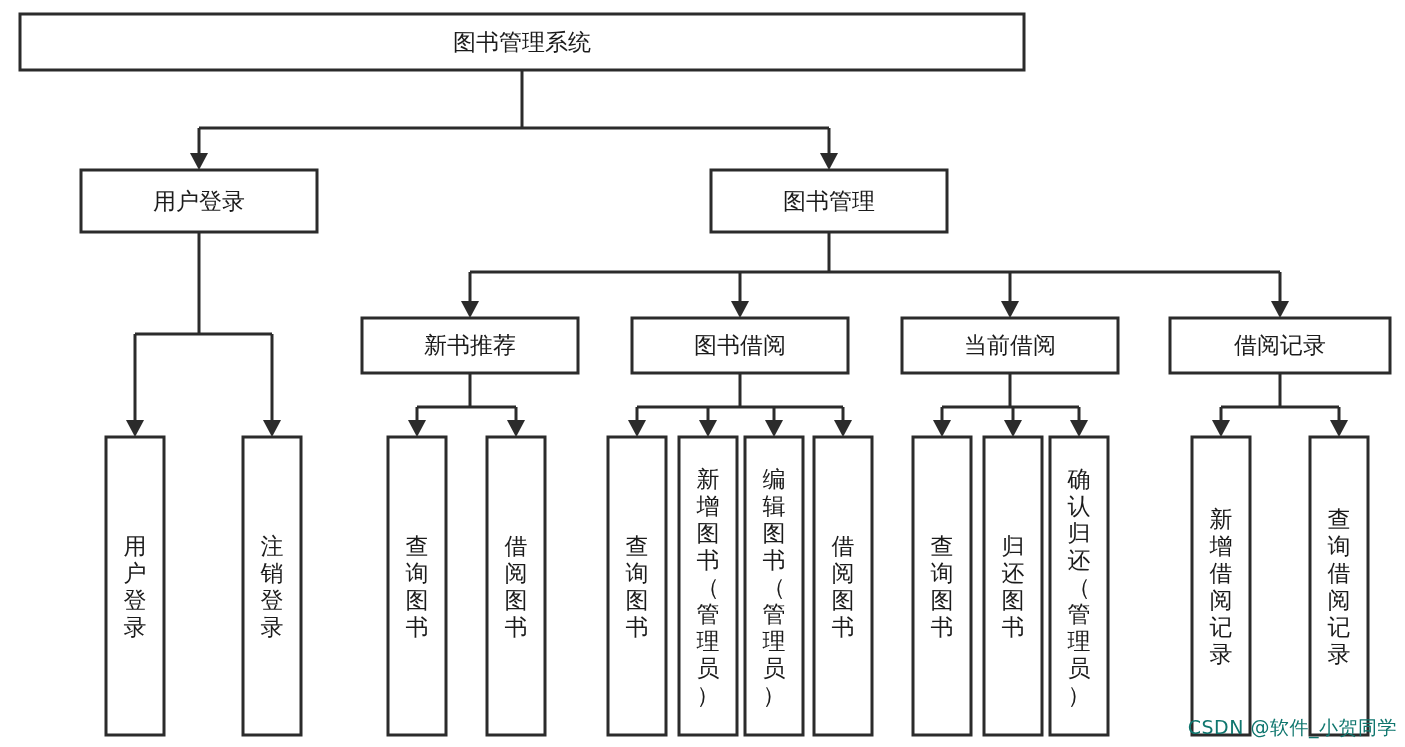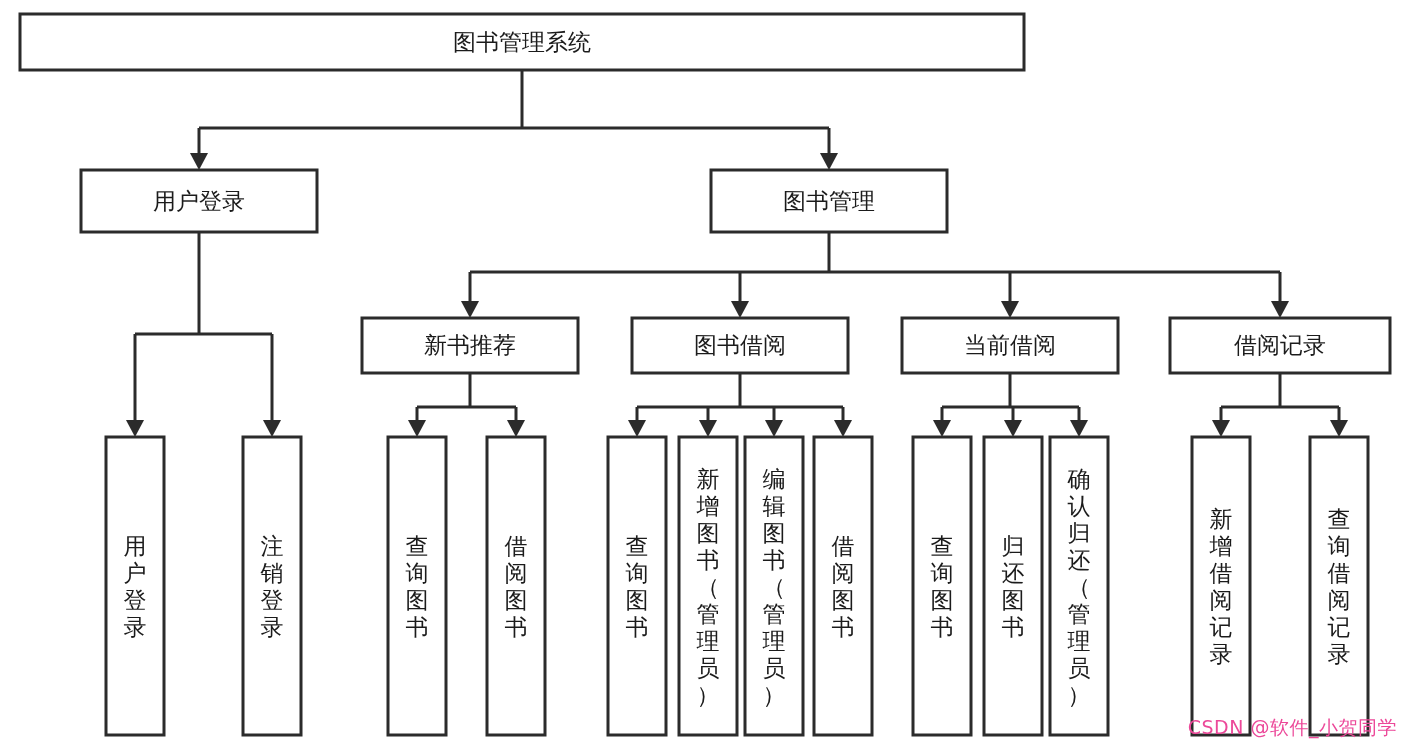--- a/index.html
+++ b/index.html
@@ -12,21 +12,21 @@
   .node-box{fill:#ffffff;stroke:#2b2b2b;stroke-width:3;}
   .node-label{
     font-family:"DejaVu Sans","Liberation Sans",sans-serif;
     font-size:23px;fill:#1b1b1b;text-anchor:middle;dominant-baseline:middle;
   }
   .link-line{stroke:#2b2b2b;stroke-width:3;fill:none;}
   .arrow-head{fill:#2b2b2b;stroke:none;}
   .watermark{
     position:absolute;right:8px;bottom:6px;
     font-family:"DejaVu Sans","Liberation Sans",sans-serif;
-    font-size:19px;color:#ec4899;white-space:nowrap;
+    font-size:19px;color:#0f766e;white-space:nowrap;
     letter-spacing:0.5px;pointer-events:none;
   }
 </style>
 </head>
 <body>
 
 <div id="diagram-root">
 
   <svg id="tree" viewBox="0 0 1405 747">
     <g id="edges-layer">

